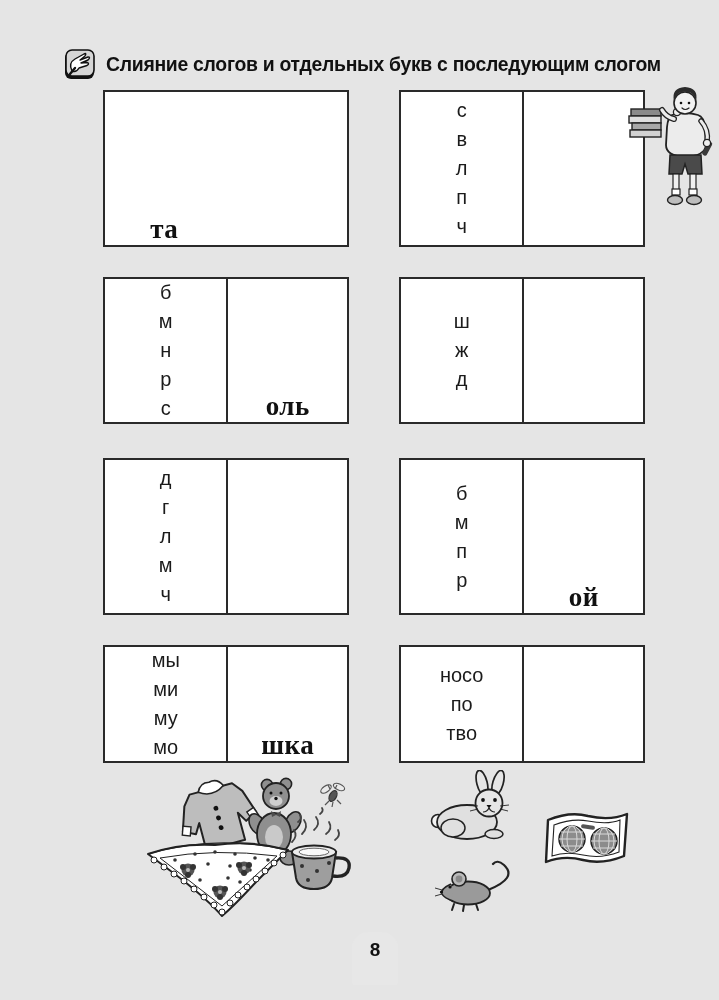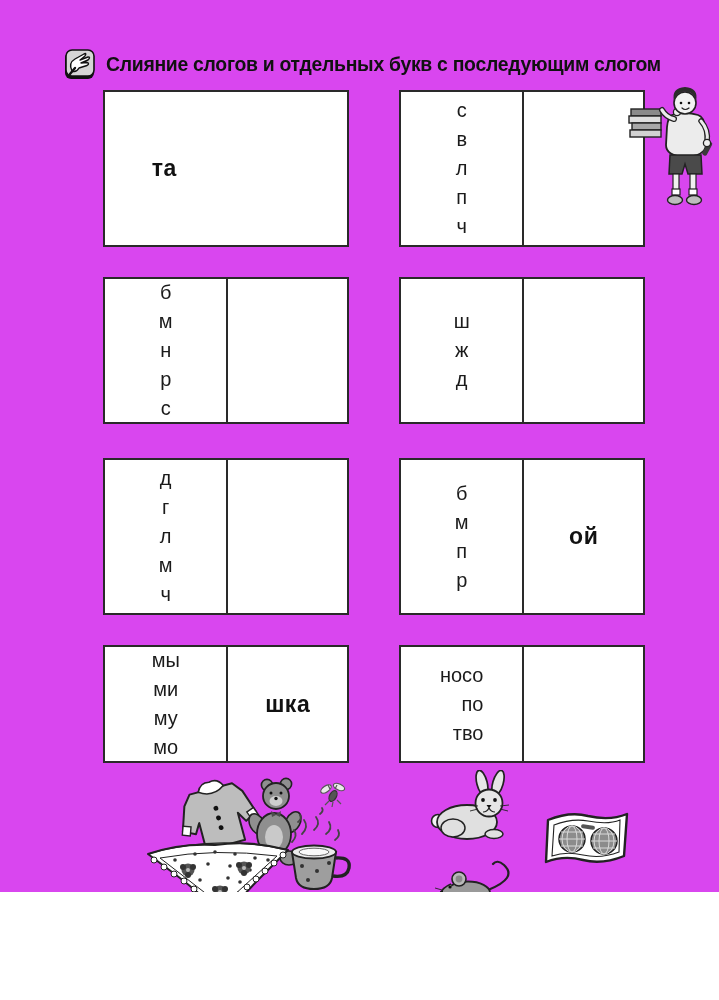--- a/index.html
+++ b/index.html
@@ -1,42 +1,42 @@
 <!DOCTYPE html>
 <html><head>
 <meta charset="utf-8">
 <style>
   html,body{margin:0;padding:0;background:#fff;}
   #page{
-    position:relative;width:719px;height:892px;background:#d946ef;
+    position:relative;width:719px;height:1000px;background:#e5e5e5;
     font-family:"Liberation Sans", sans-serif;color:#1a1a1a;overflow:hidden;
   }
   
   #header{position:absolute;left:62px;top:48px;display:flex;align-items:center;gap:9px;}
   #title{
     font-size:20px;font-weight:700;letter-spacing:-0.3px;color:#111;
     white-space:nowrap;transform:scaleX(0.97);transform-origin:left center;
   }
   
   .box{
     position:absolute;border:2px solid #2a2a2a;background:#fff;
     display:flex;box-sizing:border-box;
   }
   .cellL{
     width:51%;border-right:2px solid #2a2a2a;display:flex;
     align-items:center;justify-content:center;box-sizing:border-box;
   }
   .cellR{
-    width:49%;display:flex;align-items:center;justify-content:center;
-    font-weight:700;font-size:23px;color:#111;letter-spacing:0.5px;
+    width:49%;display:flex;align-items:flex-end;justify-content:center;
+    font-weight:700;font-size:27px;color:#111;letter-spacing:0.5px;font-family:Liberation Serif, serif;
   }
   .stack{
     white-space:pre-line;text-align:center;font-size:20px;line-height:29px;color:#1b1b1b;
   }
-  .stack.align-right{text-align:right;}
+  .stack.align-right{text-align:center;}
   .c1{left:103px;width:246px;}
   .c2{left:399px;width:246px;}
   .r1{top:90px;height:157px;}
   .r2{top:277px;height:147px;}
   .r3{top:458px;height:157px;}
   .r4{top:645px;height:118px;}
   
   #page-tab{
     position:absolute;left:352px;top:932px;width:46px;height:53px;
     background:#e7e7e7;border-radius:16px 16px 3px 3px;
@@ -77,20 +77,23 @@
     </div>
   </div>
 
   <div class="box c1 r2">
     <div class="cellL">
       <div class="stack">б
 м
 н
 р
 с</div>
+    </div>
+    <div class="cellR">
+      <span>оль</span>
     </div>
   </div>
 
   <div class="box c2 r2">
     <div class="cellL">
       <div class="stack">ш
 ж
 д</div>
     </div>
   </div>

